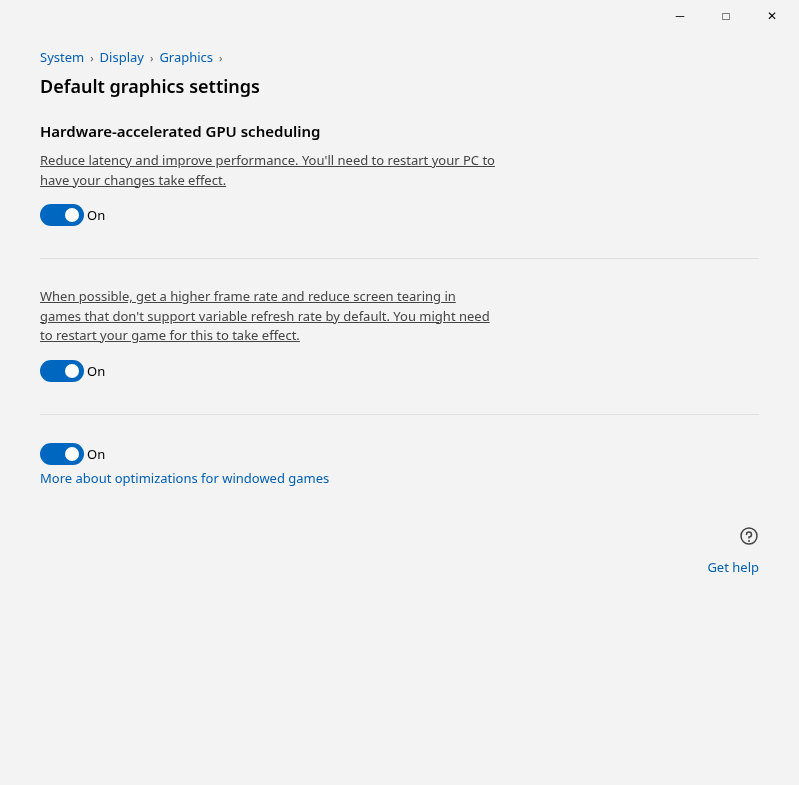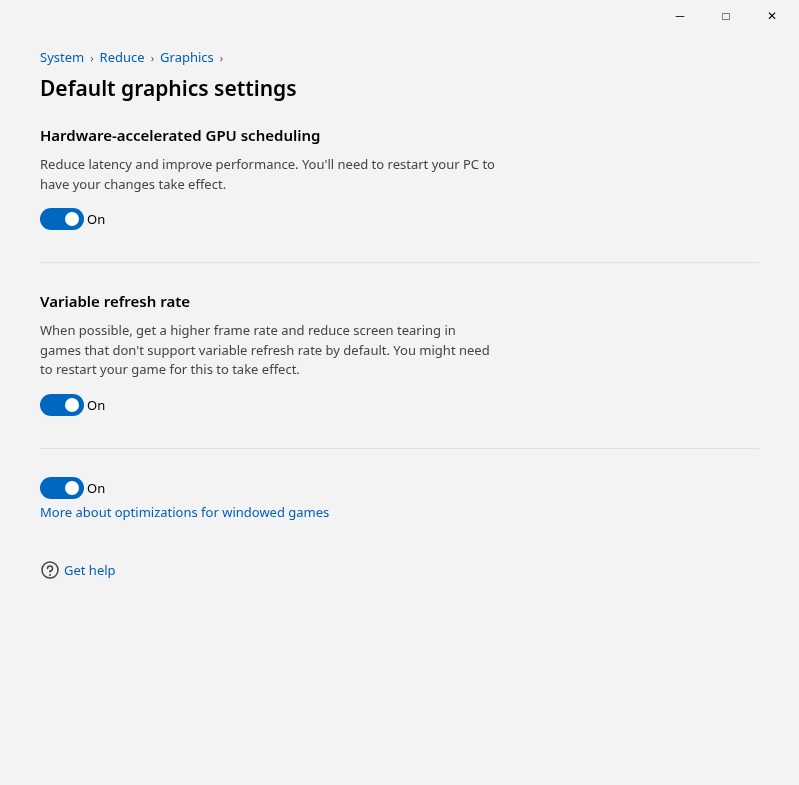--- a/index.html
+++ b/index.html
@@ -62,21 +62,21 @@
       cursor: pointer;
       text-decoration: none;
     }
 
     .breadcrumb-separator {
       color: #5a5a5a;
       font-size: 11px;
     }
 
     .page-title {
-      font-size: 21px;
+      font-size: 18px;
       font-weight: 600;
       color: #000;
       margin-bottom: 10px;
     }
 
     .section {
       margin-bottom: 32px;
     }
 
     .section-title {
@@ -86,20 +86,21 @@
       margin-bottom: 10px;
       margin-top: 23px;
     }
 
     .section-desc {
       font-size: 13px;
       color: #444;
       line-height: 1.5;
       margin-bottom: 14px;
       max-width: 460px;
+      text-decoration: underline;
     }
 
     .toggle-row {
       display: flex;
       align-items: center;
       gap: 3px;
     }
 
     .toggle {
       width: 44px;
@@ -148,24 +149,25 @@
 
     .footer-links {
       display: flex;
       flex-direction: column;
       gap: 4px;
       margin-top: 20px;
     }
 
     .footer-link-item {
       display: flex;
-      align-items: center;
-      gap: 4px;
+      align-items: flex-end;
+      gap: 12px;
       padding: 6px 0;
       cursor: pointer;
+      flex-direction: column;
     }
 
     .footer-icon {
       width: 20px;
       height: 20px;
       display: flex;
       align-items: center;
       justify-content: center;
       flex-shrink: 0;
     }
@@ -182,41 +184,40 @@
   <button class="title-bar-btn">─</button>
   <button class="title-bar-btn">□</button>
   <button class="title-bar-btn close">✕</button>
 </div>
 
 <div class="content">
 
   <div class="breadcrumb">
     <a class="breadcrumb-item">System</a>
     <span class="breadcrumb-separator">›</span>
-    <a class="breadcrumb-item">Reduce</a>
+    <a class="breadcrumb-item">Display</a>
     <span class="breadcrumb-separator">›</span>
     <a class="breadcrumb-item">Graphics</a>
     <span class="breadcrumb-separator">›</span>
   </div>
 
   <h1 class="page-title">Default graphics settings</h1>
 
   <div class="section">
     <div class="section-title">Hardware-accelerated GPU scheduling</div>
     <div class="section-desc">Reduce latency and improve performance. You'll need to restart your PC to have your changes take effect.</div>
     <div class="toggle-row">
       <div class="toggle"></div>
       <span class="toggle-label">On</span>
     </div>
   </div>
 
   <div class="divider"></div>
 
   <div class="section">
-    <div class="section-title">Variable refresh rate</div>
     <div class="section-desc">When possible, get a higher frame rate and reduce screen tearing in games that don't support variable refresh rate by default. You might need to restart your game for this to take effect.</div>
     <div class="toggle-row">
       <div class="toggle"></div>
       <span class="toggle-label">On</span>
     </div>
   </div>
 
   <div class="divider"></div>
 
   <div class="section">

